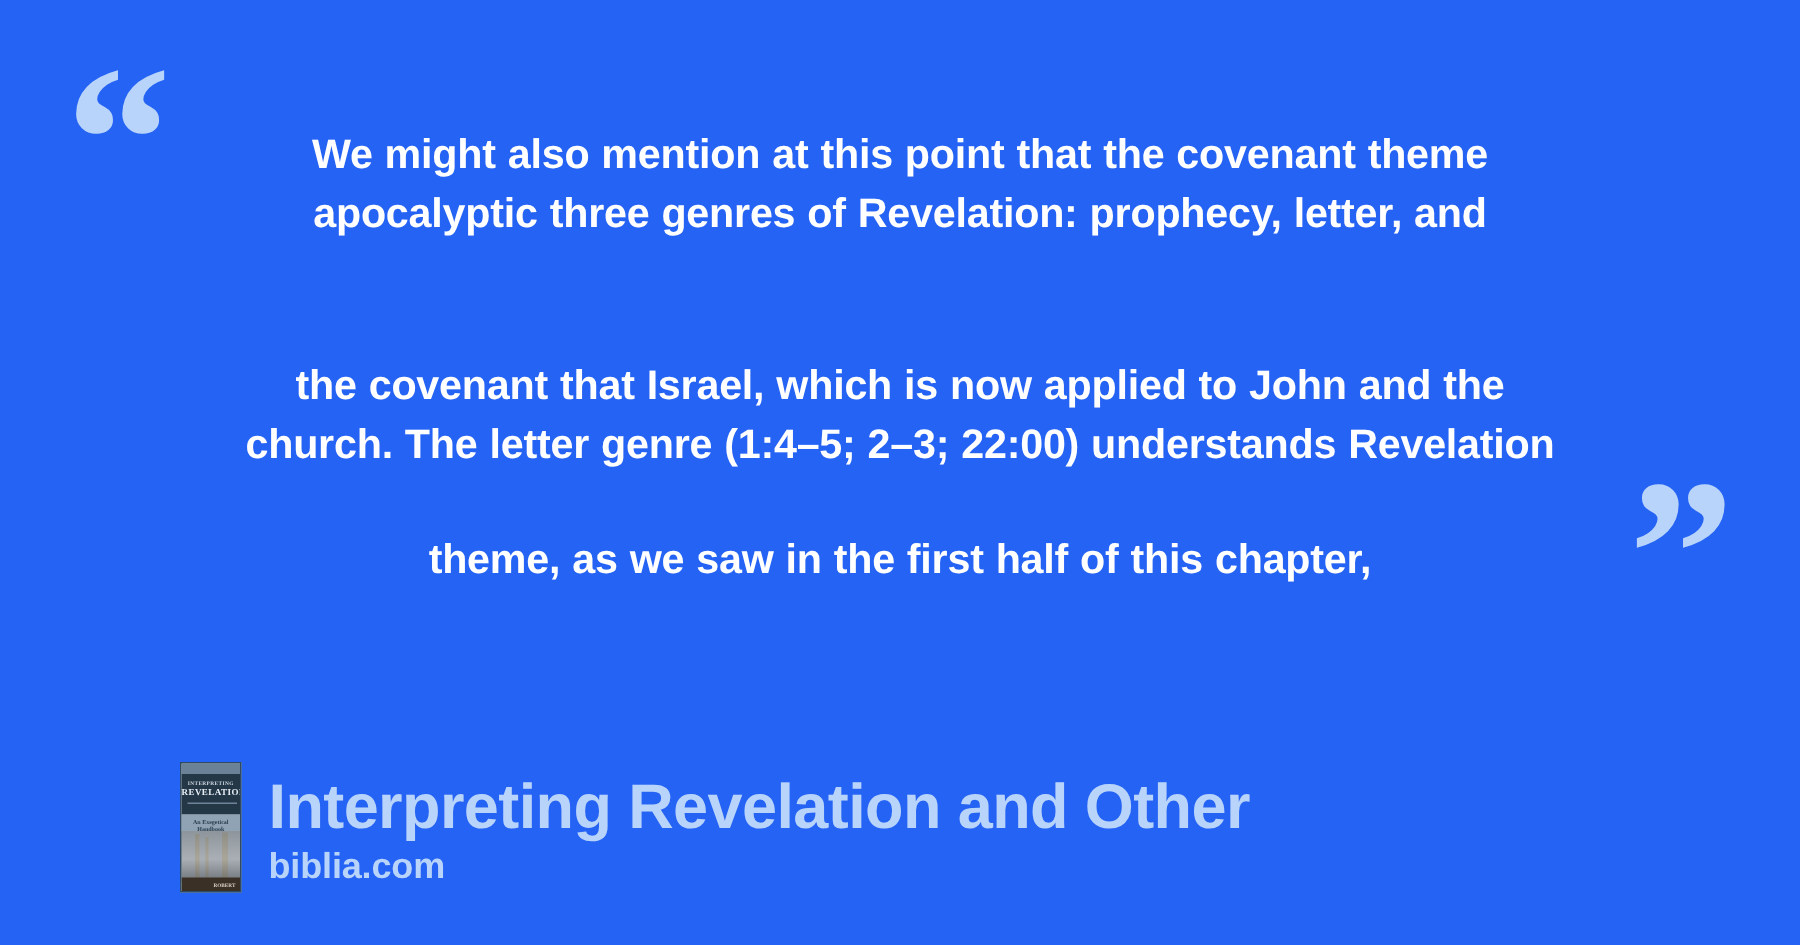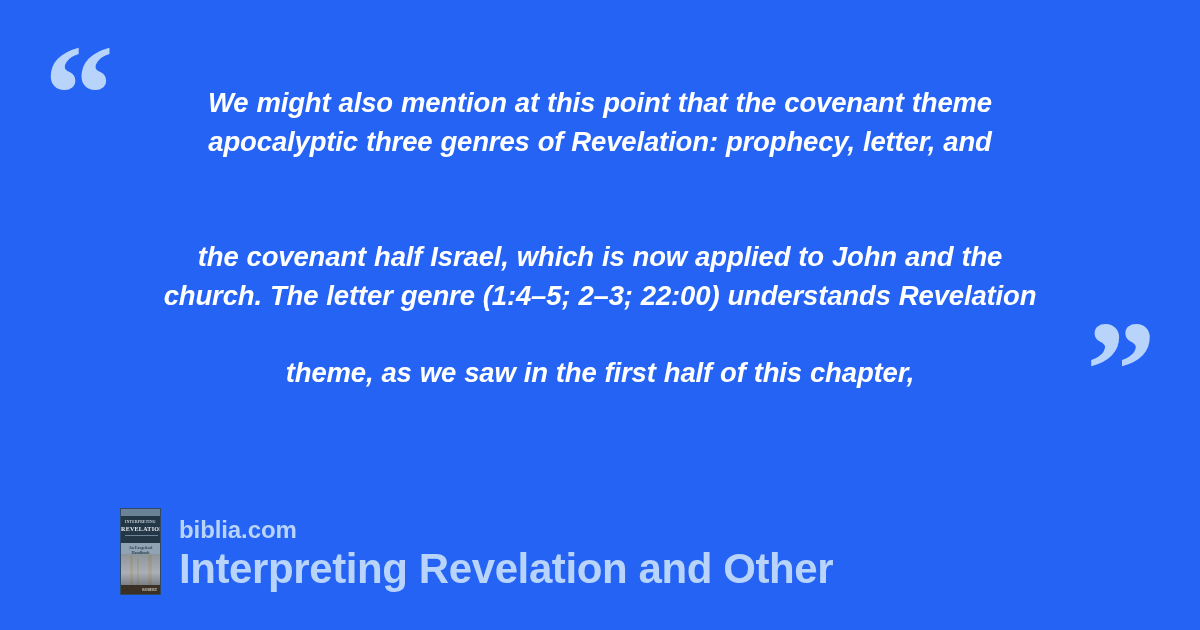--- a/index.html
+++ b/index.html
@@ -50,21 +50,20 @@
     left: 100px;
     top: 84px;
     width: 1000px;
     text-align: center;
     color: #ffffff;
     font-size: 27.5px;
     font-weight: 700;
     line-height: 38.5px;
     letter-spacing: -0.15px;
     word-spacing: 0.5px;
-    font-style: italic;
   }
 
   
   #footer {
     position: absolute;
     left: 120px;
     bottom: 35px;
     display: flex;
     align-items: flex-end;
   }
@@ -204,21 +203,21 @@
 
   <div class="quote-mark" id="quote-open">“</div>
 
   <div class="quote-mark" id="quote-close">”</div>
 
   <div id="quote-body">
     <span>We might also mention at this point that the covenant theme</span><br>
     <span>apocalyptic three genres of Revelation: prophecy, letter, and</span><br>
     <br>
     <br>
-    <span>the covenant half Israel, which is now applied to John and the</span><br>
+    <span>the covenant that Israel, which is now applied to John and the</span><br>
     <span>church. The letter genre (1:4–5; 2–3; 22:00) understands Revelation</span><br>
     <br>
     <span>theme, as we saw in the first half of this chapter,</span>
   </div>
 
   <div id="footer">
 
     <div id="book-cover">
       <div class="bc-band-a"></div>
       <div class="bc-band-b"></div>
@@ -230,19 +229,19 @@
       <div class="bc-photo"></div>
       <div class="bc-col" style="left:9px;top:47px;width:3px;height:30px;"></div>
       <div class="bc-col" style="left:16px;top:49px;width:2px;height:28px;"></div>
       <div class="bc-col" style="left:27px;top:46px;width:4px;height:31px;"></div>
       <div class="bc-photo-shade"></div>
       <div class="bc-bottom"></div>
       <div class="bc-author">ROBERT</div>
     </div>
 
     <div id="footer-text">
+      <div id="book-title">Interpreting Revelation and Other</div>
       <div id="site-name">biblia.com</div>
-      <div id="book-title">Interpreting Revelation and Other</div>
     </div>
 
   </div>
 
 </div>
 
 </body></html>

